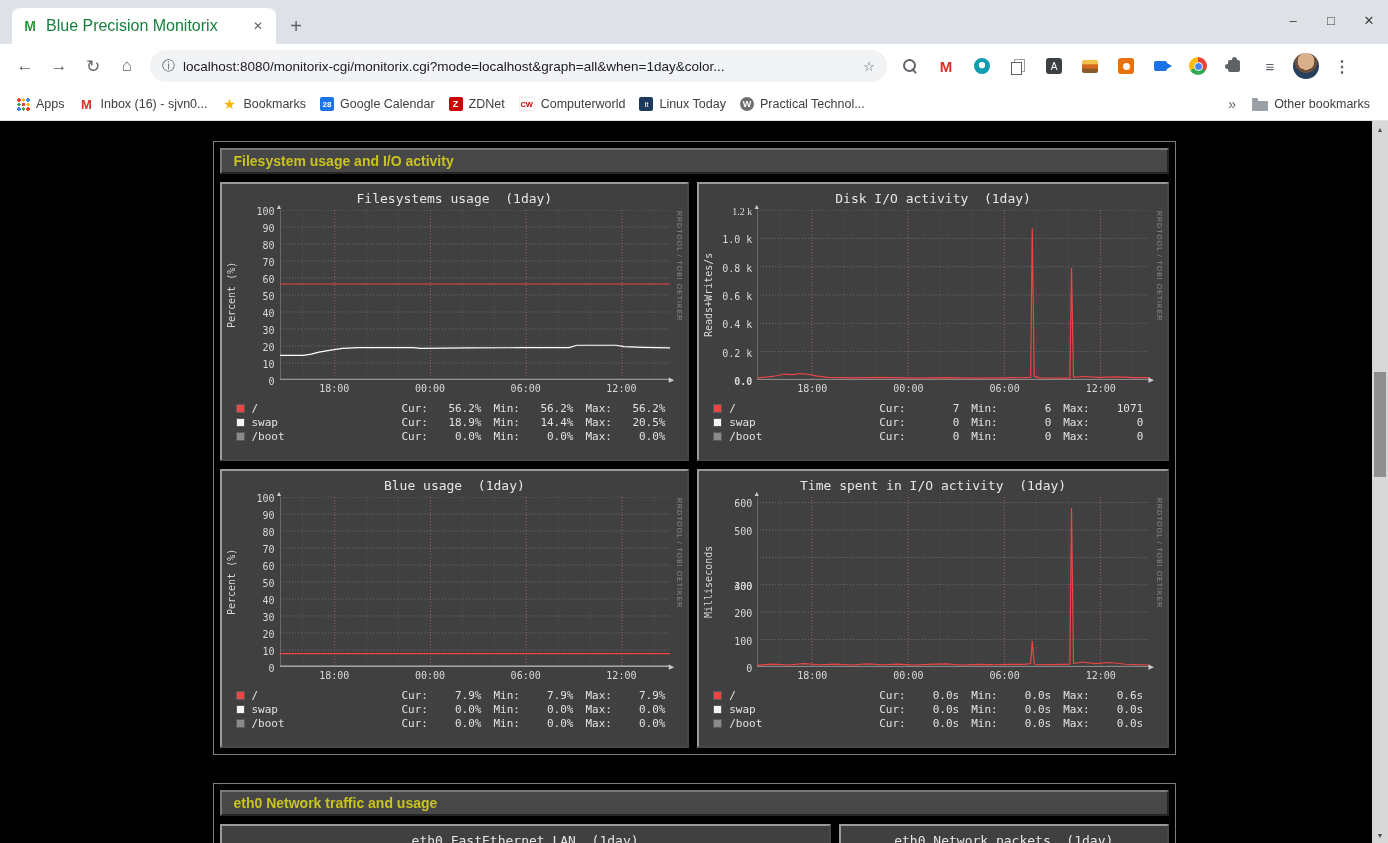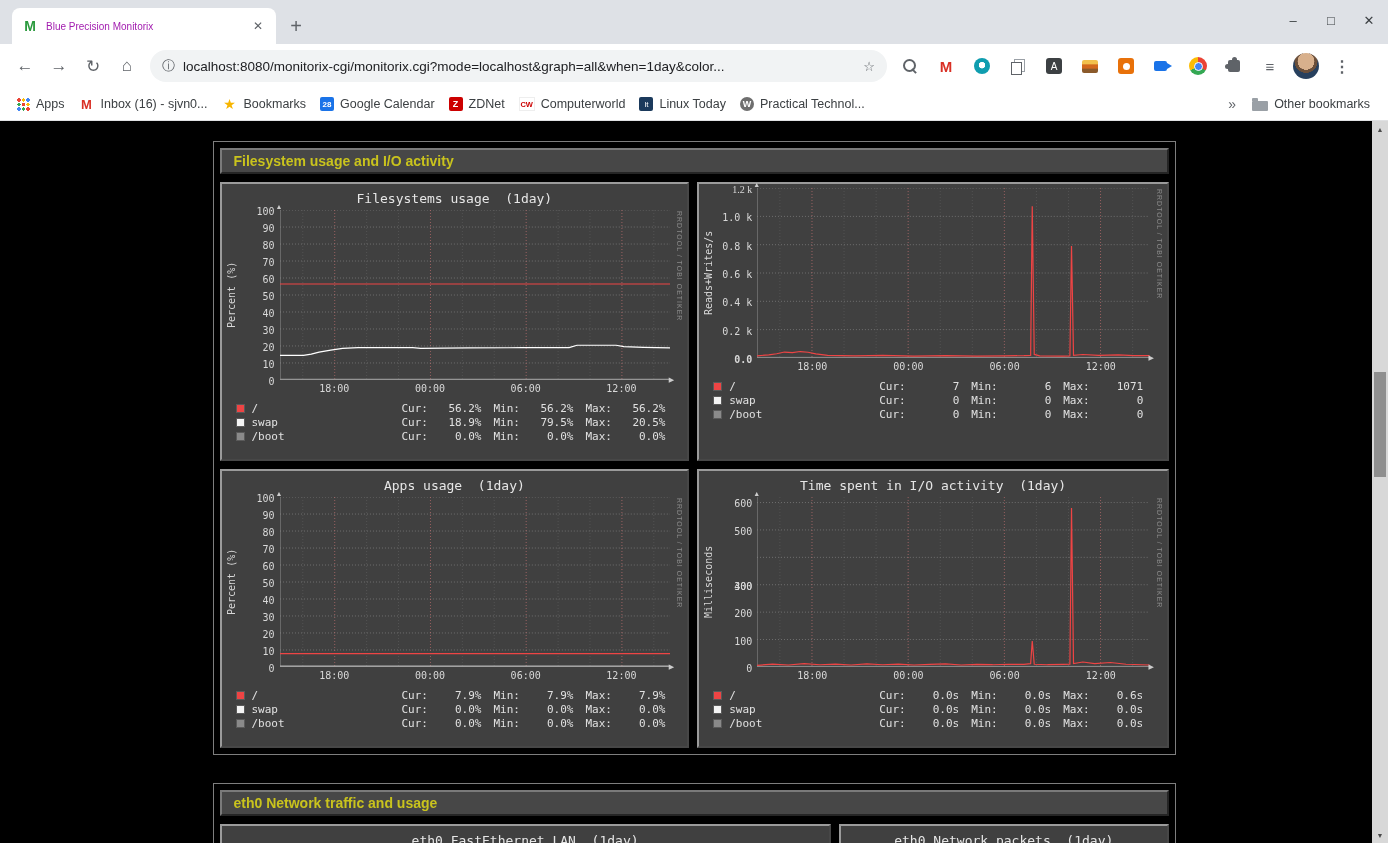--- a/index.html
+++ b/index.html
@@ -3,21 +3,21 @@
 <meta charset="utf-8">
 <style>
   *{margin:0;padding:0;box-sizing:border-box;}
   html,body{width:1388px;height:843px;overflow:hidden;font-family:"Liberation Sans",sans-serif;background:#000;}
   .window{width:1388px;height:843px;display:flex;flex-direction:column;}
 
   
   .tabstrip{flex:0 0 44px;background:#dee1e6;display:flex;align-items:flex-end;position:relative;}
   .tab{width:264px;height:36px;background:#fff;border-radius:8px 8px 0 0;margin-left:12px;display:flex;align-items:center;padding:0 10px;gap:8px;}
   .favicon{width:16px;text-align:center;font-weight:bold;font-size:14px;color:#2a9a3d;flex:0 0 16px;}
-  .tab-title{font-size:10px;color:#a21caf;flex:1;white-space:nowrap;overflow:hidden;}
+  .tab-title{font-size:16px;color:#15803d;flex:1;white-space:nowrap;overflow:hidden;}
   .tab-close{color:#5f6368;font-size:12px;width:16px;text-align:center;}
   .newtab{width:28px;height:28px;margin:0 0 4px 6px;font-size:20px;color:#5f6368;display:flex;align-items:center;justify-content:center;}
   .wincontrols{position:absolute;right:12px;top:0;height:40px;display:flex;align-items:center;gap:24px;color:#3c4043;font-size:13px;}
   .wincontrols span{width:14px;text-align:center;}
 
   .toolbar{flex:0 0 44px;background:#fff;display:flex;align-items:center;padding:0 8px;}
   .navbtn{width:34px;height:34px;display:flex;align-items:center;justify-content:center;font-size:17px;color:#5f6368;border-radius:50%;flex:0 0 34px;}
   .omnibox{width:737px;height:32px;background:#f1f3f4;border-radius:16px;display:flex;align-items:center;padding:0 12px;gap:8px;margin-left:6px;flex:0 0 737px;}
   .omni-ic{color:#5f6368;font-size:13px;}
   .omnibox .url{flex:1;font-size:13.5px;color:#202124;white-space:nowrap;overflow:hidden;}
@@ -309,37 +309,38 @@
                   <span class="lg-val">56.2%</span>
                   <span class="lg-label">Max:</span>
                   <span class="lg-val">56.2%</span>
                 </div>
                 <div class="lg-row">
                   <span class="lg-swatch" style="background: rgb(244, 244, 244);"></span>
                   <span class="lg-name">swap</span>
                   <span class="lg-label">Cur:</span>
                   <span class="lg-val">18.9%</span>
                   <span class="lg-label">Min:</span>
-                  <span class="lg-val">79.5%</span>
+                  <span class="lg-val">14.4%</span>
                   <span class="lg-label">Max:</span>
                   <span class="lg-val">20.5%</span>
                 </div>
                 <div class="lg-row">
                   <span class="lg-swatch" style="background: rgb(138, 138, 138);"></span>
                   <span class="lg-name">/boot</span>
                   <span class="lg-label">Cur:</span>
                   <span class="lg-val">0.0%</span>
                   <span class="lg-label">Min:</span>
                   <span class="lg-val">0.0%</span>
                   <span class="lg-label">Max:</span>
                   <span class="lg-val">0.0%</span>
                 </div>
               </div>
             </div>
             <div class="graph-panel" style="width: 49.7%;">
+              <div class="g-title">Disk I/O activity  (1day)</div>
               <div class="g-body">
                 <div class="g-ylabel">Reads+Writes/s</div>
                 <div class="g-yticks">
                   <span class="g-ytick" style="top: 1px; font-family: Liberation Serif, serif;">1.2 k</span>
                   <span class="g-ytick" style="top: 29.3333px;">1.0 k</span>
                   <span class="g-ytick" style="top: 57.6667px;">0.8 k</span>
                   <span class="g-ytick" style="top: 86px;">0.6 k</span>
                   <span class="g-ytick" style="top: 114.333px;">0.4 k</span>
                   <span class="g-ytick" style="top: 142.667px;">0.2 k</span>
                   <span class="g-ytick" style="top: 171px; font-weight: bold;">0.0</span>
@@ -415,21 +416,21 @@
                   <span class="lg-label">Min:</span>
                   <span class="lg-val">0</span>
                   <span class="lg-label">Max:</span>
                   <span class="lg-val">0</span>
                 </div>
               </div>
             </div>
           </div>
           <div class="graph-row">
             <div class="graph-panel" style="width: 49.5%;">
-              <div class="g-title">Apps usage  (1day)</div>
+              <div class="g-title">Blue usage  (1day)</div>
               <div class="g-body">
                 <div class="g-ylabel">Percent (%)</div>
                 <div class="g-yticks">
                   <span class="g-ytick" style="top: 1px;">100</span>
                   <span class="g-ytick" style="top: 18px;">90</span>
                   <span class="g-ytick" style="top: 35px;">80</span>
                   <span class="g-ytick" style="top: 52px;">70</span>
                   <span class="g-ytick" style="top: 69px;">60</span>
                   <span class="g-ytick" style="top: 86px;">50</span>
                   <span class="g-ytick" style="top: 103px;">40</span>

